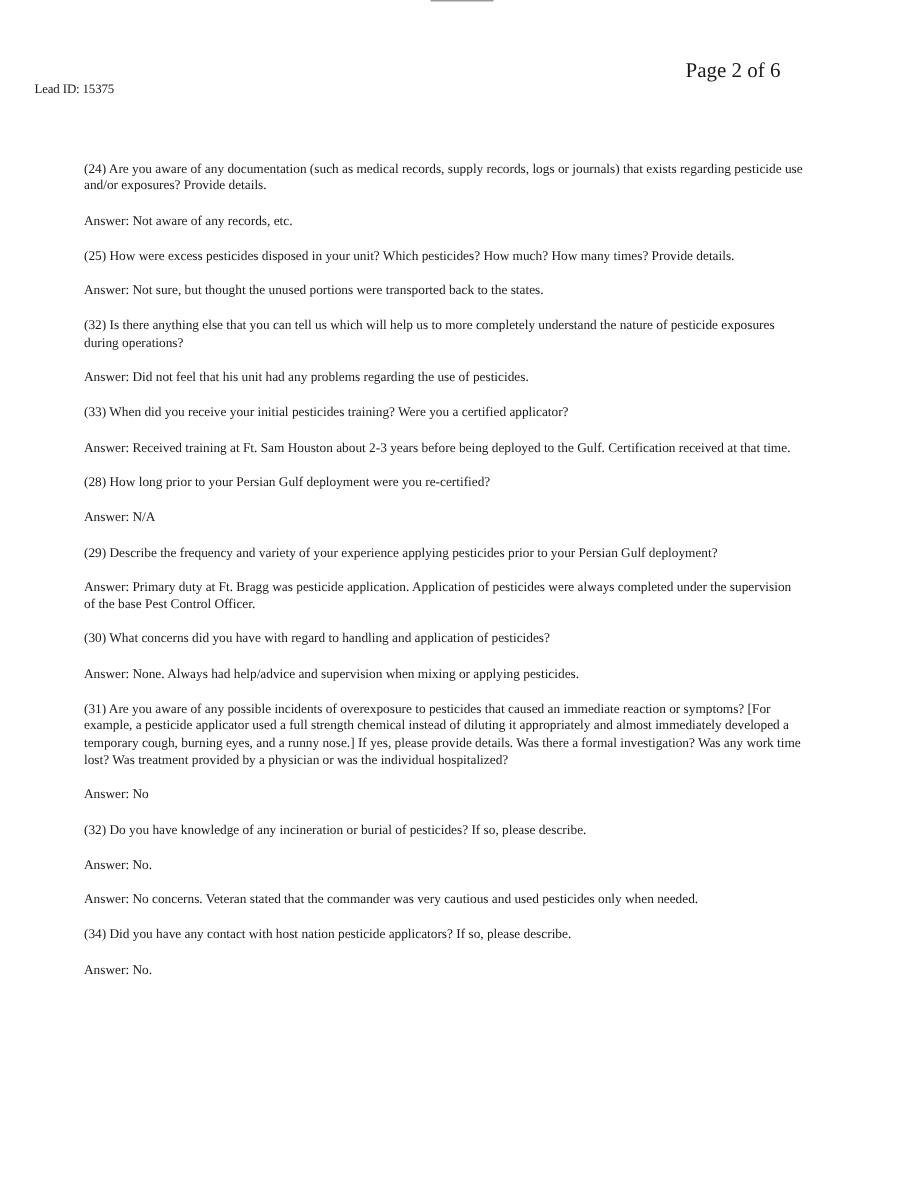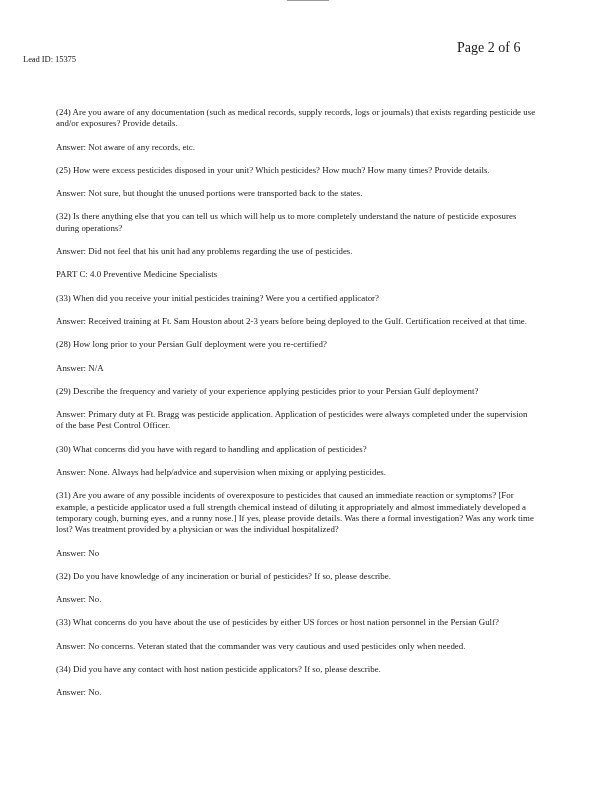--- a/index.html
+++ b/index.html
@@ -34,30 +34,28 @@
 <div class="header-left">Lead ID: 15375</div>
 <div class="header-right">Page 2 of 6</div>
 
 <div class="content">
   <p class="para">(24)  Are you aware of any documentation (such as medical records, supply records, logs or journals) that exists regarding pesticide use and/or exposures?  Provide details.</p>
   <p class="para">Answer: Not aware of any records, etc.</p>
   <p class="para">(25)  How were excess pesticides disposed in your unit?  Which pesticides?  How much?  How many times? Provide details.</p>
   <p class="para">Answer: Not sure, but thought the unused portions were transported back to the  states.</p>
   <p class="para">(32)  Is there anything else that you can tell us which will help us to more completely understand the nature of pesticide exposures during operations?</p>
   <p class="para">Answer: Did not feel that his unit had any problems regarding the use of  pesticides.</p>
-  <p class="para">PART C: 4.0  Preventive Medicine Specialists</p>
   <p class="para">(33)  When did you receive your initial pesticides training?  Were you a certified applicator?</p>
   <p class="para">Answer: Received training at Ft. Sam Houston about 2-3 years before being deployed to the Gulf.  Certification received at that time.</p>
   <p class="para">(28)  How long prior to your Persian Gulf deployment were you re-certified?</p>
   <p class="para">Answer: N/A</p>
   <p class="para">(29)  Describe the frequency and variety of your experience applying pesticides prior to your Persian Gulf deployment?</p>
   <p class="para">Answer: Primary duty at Ft. Bragg was pesticide application.  Application of pesticides were always completed under the supervision of the base Pest Control Officer.</p>
   <p class="para">(30)  What concerns did you have with regard to handling and application of pesticides?</p>
   <p class="para">Answer: None.  Always had help/advice and supervision when mixing or applying pesticides.</p>
   <p class="para">(31)  Are you aware of any possible incidents of overexposure to pesticides that caused an immediate reaction or symptoms?  [For example, a pesticide applicator used a full strength chemical instead of diluting it appropriately and almost immediately developed a temporary cough, burning eyes, and a runny nose.]  If yes, please provide details.  Was there a formal investigation?  Was any work  time lost?  Was treatment provided by  a physician or was the individual hospitalized?</p>
   <p class="para">Answer: No</p>
   <p class="para">(32)  Do you have knowledge of any incineration or burial of pesticides?  If so, please describe.</p>
   <p class="para">Answer: No.</p>
-  <p class="para">(33)  What concerns do you have about the use of pesticides by either US forces or host nation personnel in the Persian Gulf?</p>
   <p class="para">Answer: No concerns.  Veteran stated that the commander was very cautious and used pesticides only when needed.</p>
   <p class="para">(34)  Did you have any contact with host nation pesticide applicators?  If so, please describe.</p>
   <p class="para">Answer: No.</p>
 </div>
 
 </body></html>

